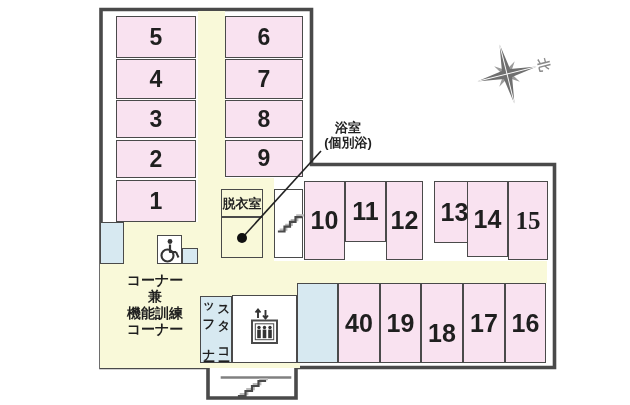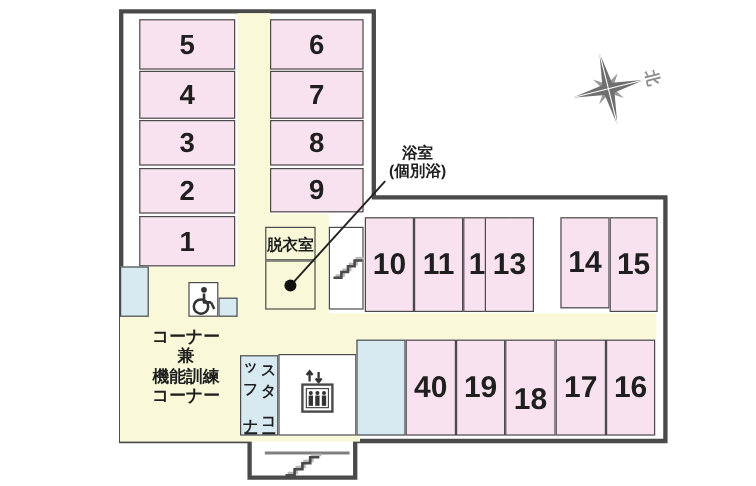--- a/index.html
+++ b/index.html
@@ -71,34 +71,34 @@
       </div>
       <div class="cell bordered pink" style="left: 225px; top: 100px; width: 78px; height: 38px;">
         <span class="cell-label" style="font-size: 23px;">8</span>
       </div>
       <div class="cell bordered pink" style="left: 225px; top: 140px; width: 78px; height: 37px;">
         <span class="cell-label" style="font-size: 23px;">9</span>
       </div>
       <div class="cell bordered pink" style="left: 304px; top: 181px; width: 41px; height: 79px;">
         <span class="cell-label" style="font-size: 25px;">10</span>
       </div>
-      <div class="cell bordered pink" style="left: 345px; top: 181px; width: 41px; height: 79px;">
+      <div class="cell bordered pink" style="left: 345px; top: 181px; width: 41px; height: 61px;">
         <span class="cell-label" style="font-size: 25px;">11</span>
       </div>
       <div class="cell bordered pink" style="left: 386px; top: 181px; width: 37px; height: 79px;">
         <span class="cell-label" style="font-size: 25px;">12</span>
       </div>
-      <div class="cell bordered pink" style="left: 404px; top: 181px; width: 41px; height: 79px;">
+      <div class="cell bordered pink" style="left: 434px; top: 181px; width: 41px; height: 62px;">
         <span class="cell-label" style="font-size: 25px;">13</span>
       </div>
       <div class="cell bordered pink" style="left: 467px; top: 181px; width: 41px; height: 76px;">
         <span class="cell-label" style="font-size: 25px;">14</span>
       </div>
       <div class="cell bordered pink" style="left: 508px; top: 181px; width: 40px; height: 79px;">
-        <span class="cell-label" style="font-size: 25px;">15</span>
+        <span class="cell-label" style="font-size: 25px; font-family: Liberation Serif, serif;">15</span>
       </div>
       <div class="cell bordered pink" style="left: 338px; top: 283px; width: 42px; height: 80px;">
         <span class="cell-label" style="font-size: 25px;">40</span>
       </div>
       <div class="cell bordered pink" style="left: 380px; top: 283px; width: 41px; height: 80px;">
         <span class="cell-label" style="font-size: 25px;">19</span>
       </div>
       <div class="cell bordered pink" style="left: 421px; top: 283px; width: 42px; height: 80px;">
         <span class="cell-label" style="font-size: 25px; margin-top: 21px;">18</span>
       </div>

